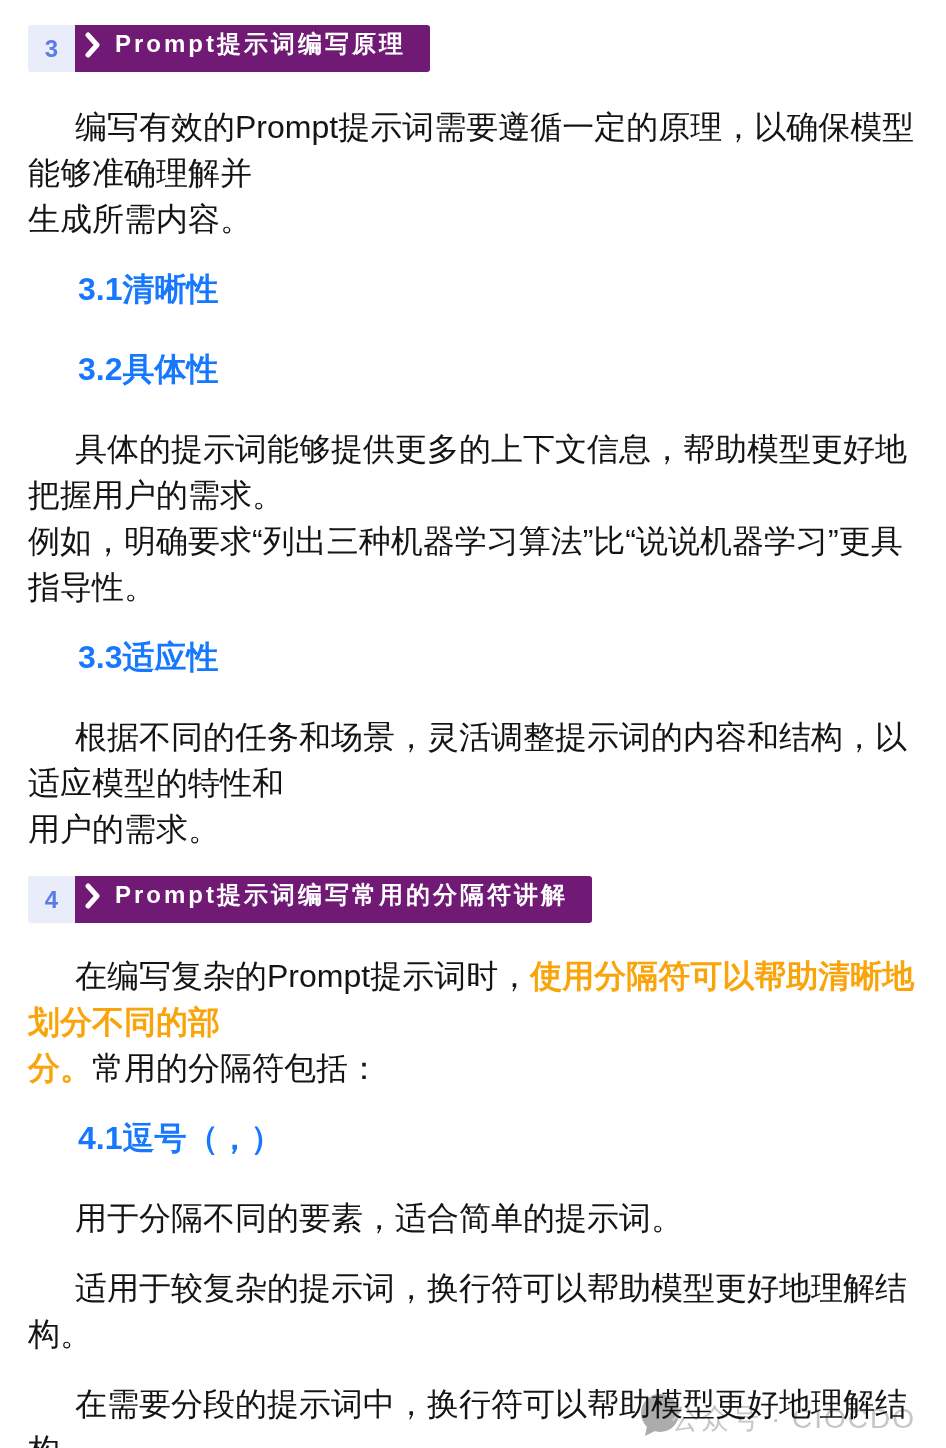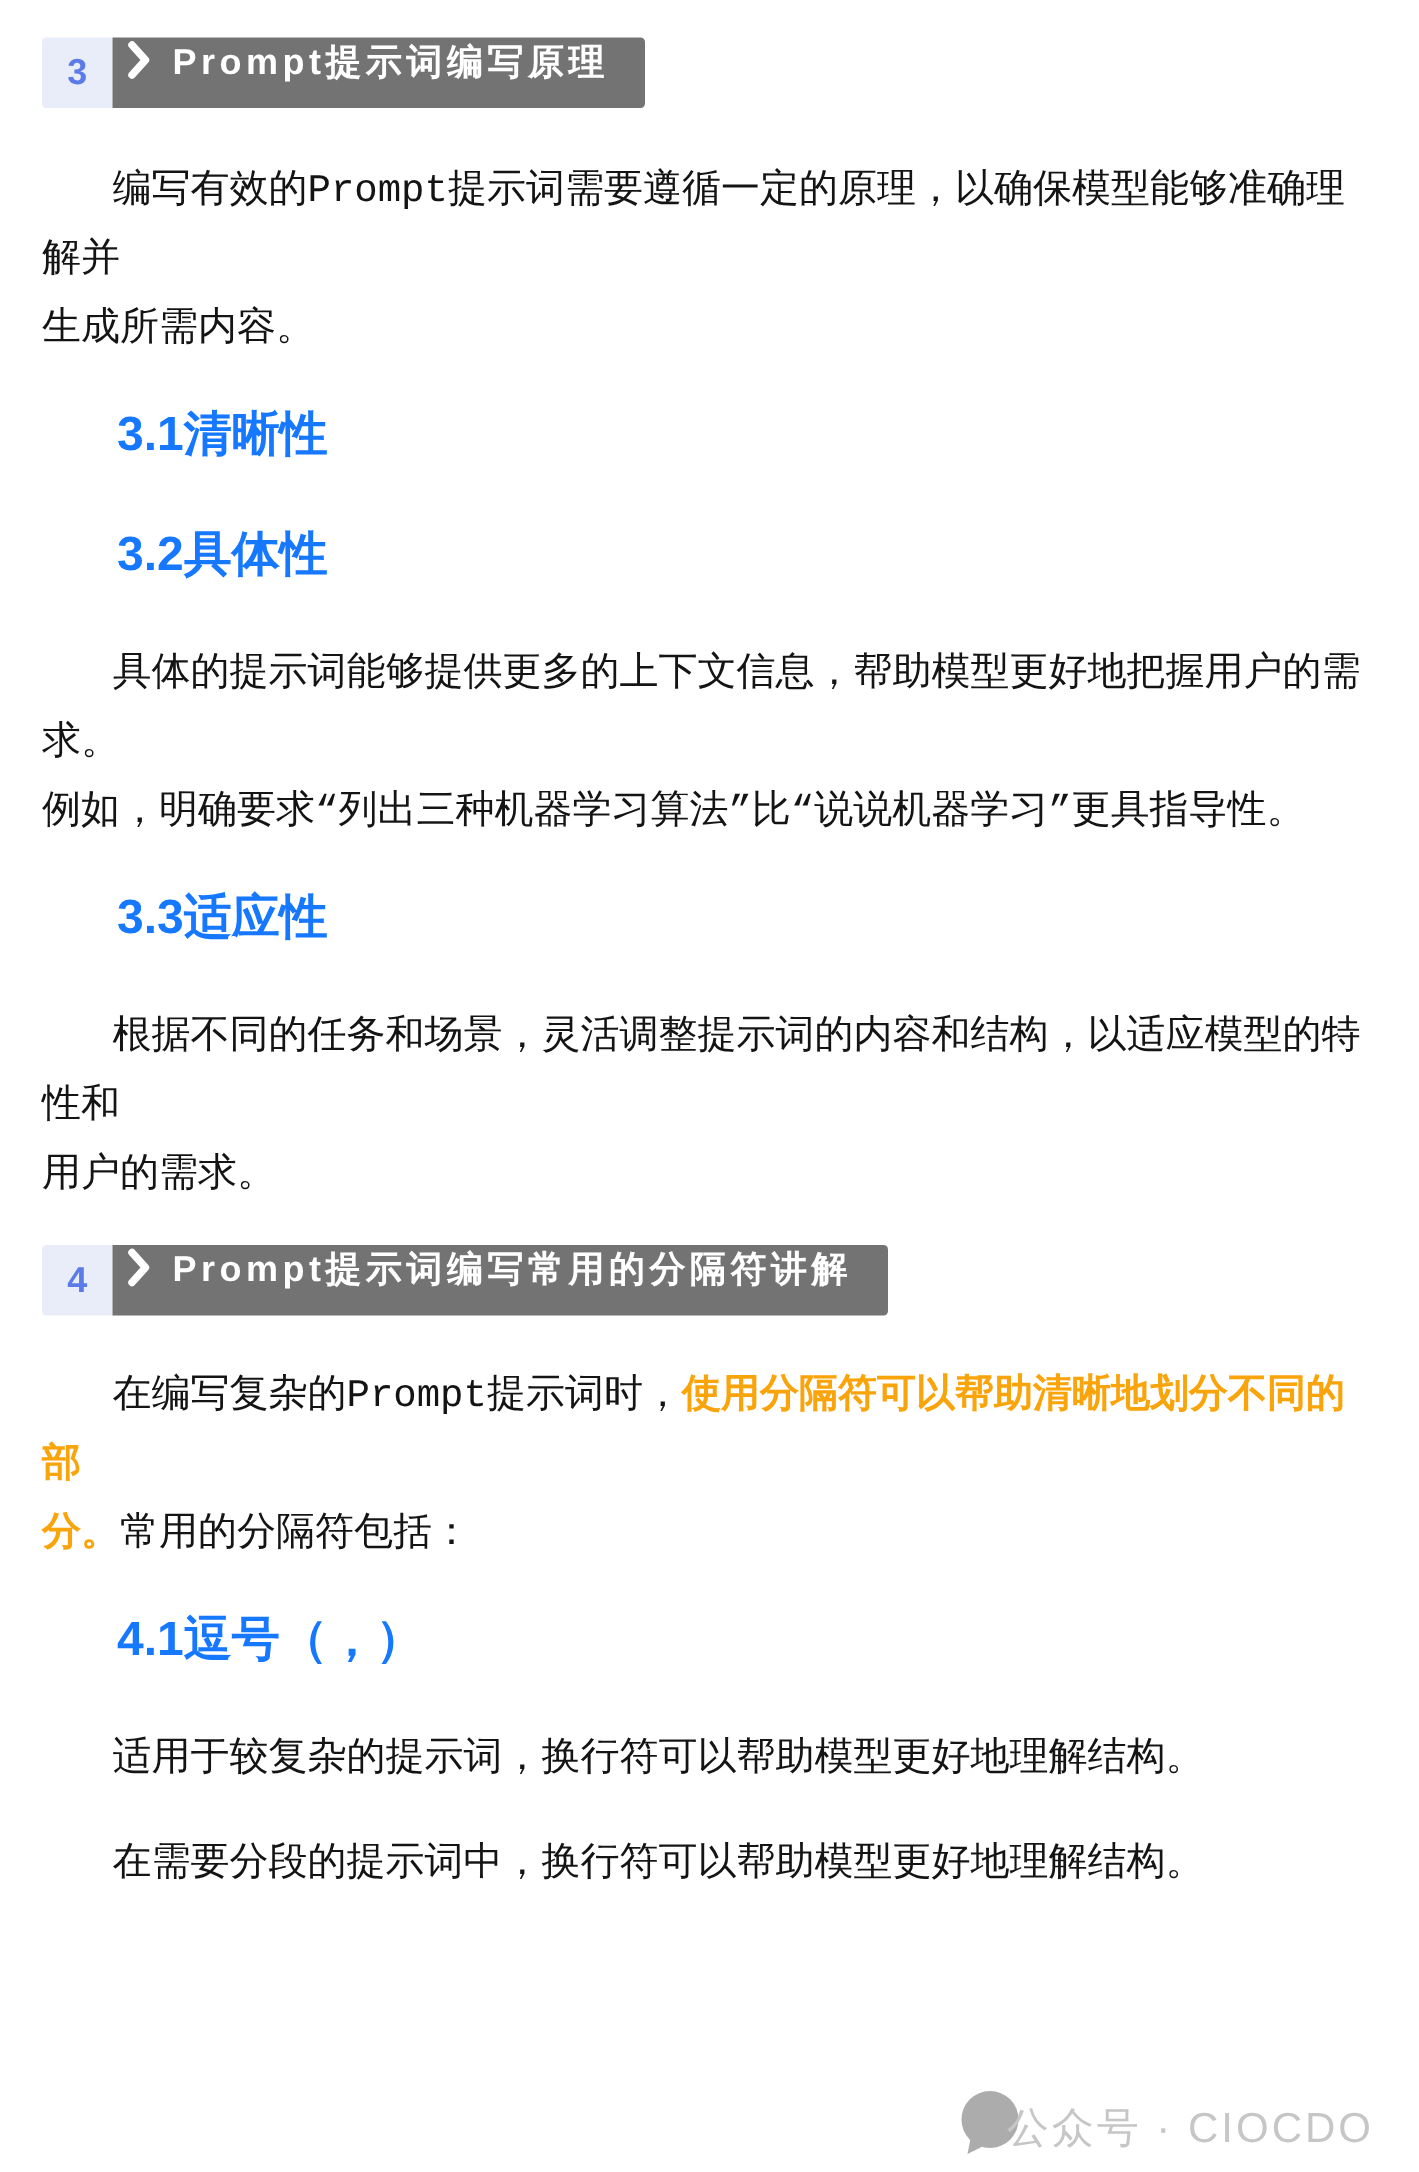--- a/index.html
+++ b/index.html
@@ -28,48 +28,47 @@
     color: #5B7CE8;
     font-size: 24px;
     font-weight: bold;
     display: flex;
     align-items: center;
     justify-content: center;
     border-radius: 3px 0 0 3px;
     flex: 0 0 auto;
   }
   .section-badge .bar {
-    background: #737373;
+    background: #701a75;
     color: #ffffff;
     display: flex;
-    align-items: flex-start;
-    padding: 0 24px 0 10px;
+    align-items: flex-end;
+    padding: 0 24px 12px 10px;
     border-radius: 0 3px 3px 0;
   }
   .section-badge .chevron {
     margin-right: 14px;
     flex: 0 0 auto;
     display: block;
   }
   .section-badge .bar-title {
     font-size: 24px;
     font-weight: bold;
     letter-spacing: 3px;
     white-space: nowrap;
   }
 
   
   p.body-para {
-    font-size: 26px;
+    font-size: 32px;
     line-height: 46px;
     color: #141414;
     text-indent: 47px;
     white-space: pre-line;
     margin-bottom: 24px;
-    font-family: Liberation Mono, monospace;
   }
   .hl-orange {
     color: #FAA40C;
     font-weight: bold;
   }
 
   
   h3.subhead {
     font-size: 32px;
     line-height: 46px;
@@ -133,20 +132,21 @@
         <polyline points="3,5 12,15 3,25" fill="none" stroke="#ffffff" stroke-width="5" stroke-linecap="round" stroke-linejoin="round"></polyline>
       </svg>
       <span class="bar-title">Prompt提示词编写常用的分隔符讲解</span>
     </span>
   </div>
 
   <p class="body-para"><span>在编写复杂的Prompt提示词时，</span><span class="hl-orange">使用分隔符可以帮助清晰地划分不同的部
 分。</span><span>常用的分隔符包括：</span></p>
 
   <h3 class="subhead">4.1逗号（，）</h3>
+  <p class="body-para">用于分隔不同的要素，适合简单的提示词。</p>
 
   <p class="body-para">适用于较复杂的提示词，换行符可以帮助模型更好地理解结构。</p>
 
   <p class="body-para">在需要分段的提示词中，换行符可以帮助模型更好地理解结构。</p>
 
 </div>
 
 <div class="watermark">
   <svg class="wm-icon" width="46" height="46" viewBox="0 0 46 46">
     <circle cx="23" cy="21" r="19" fill="#ACACAC"></circle>

